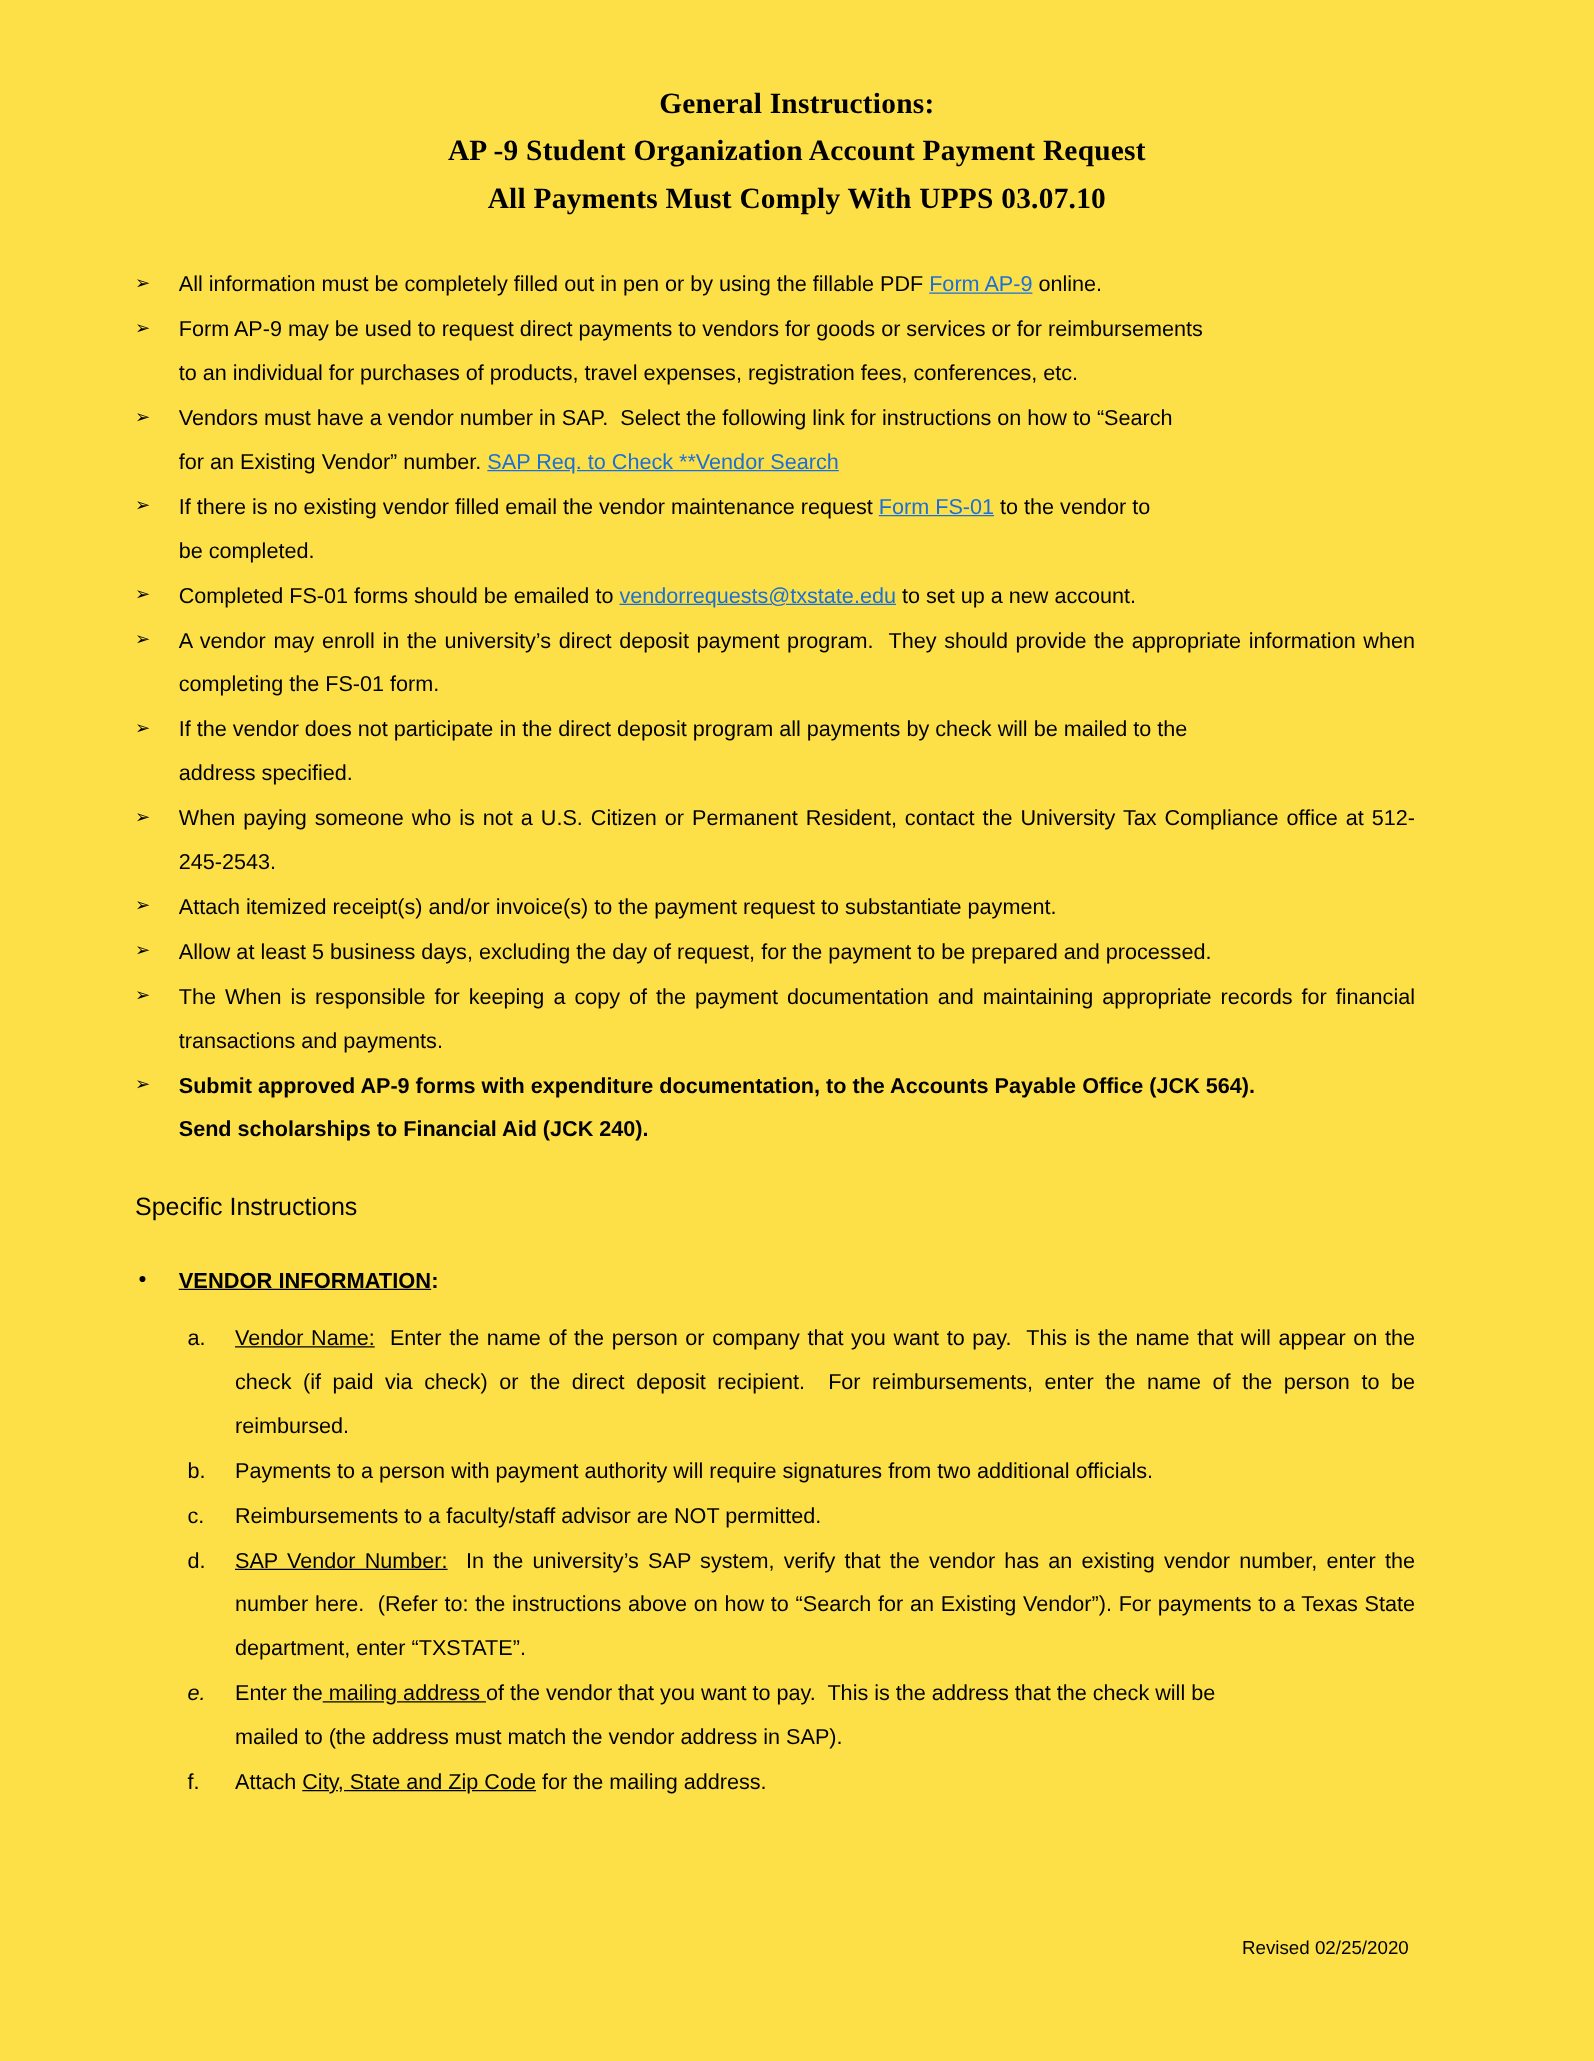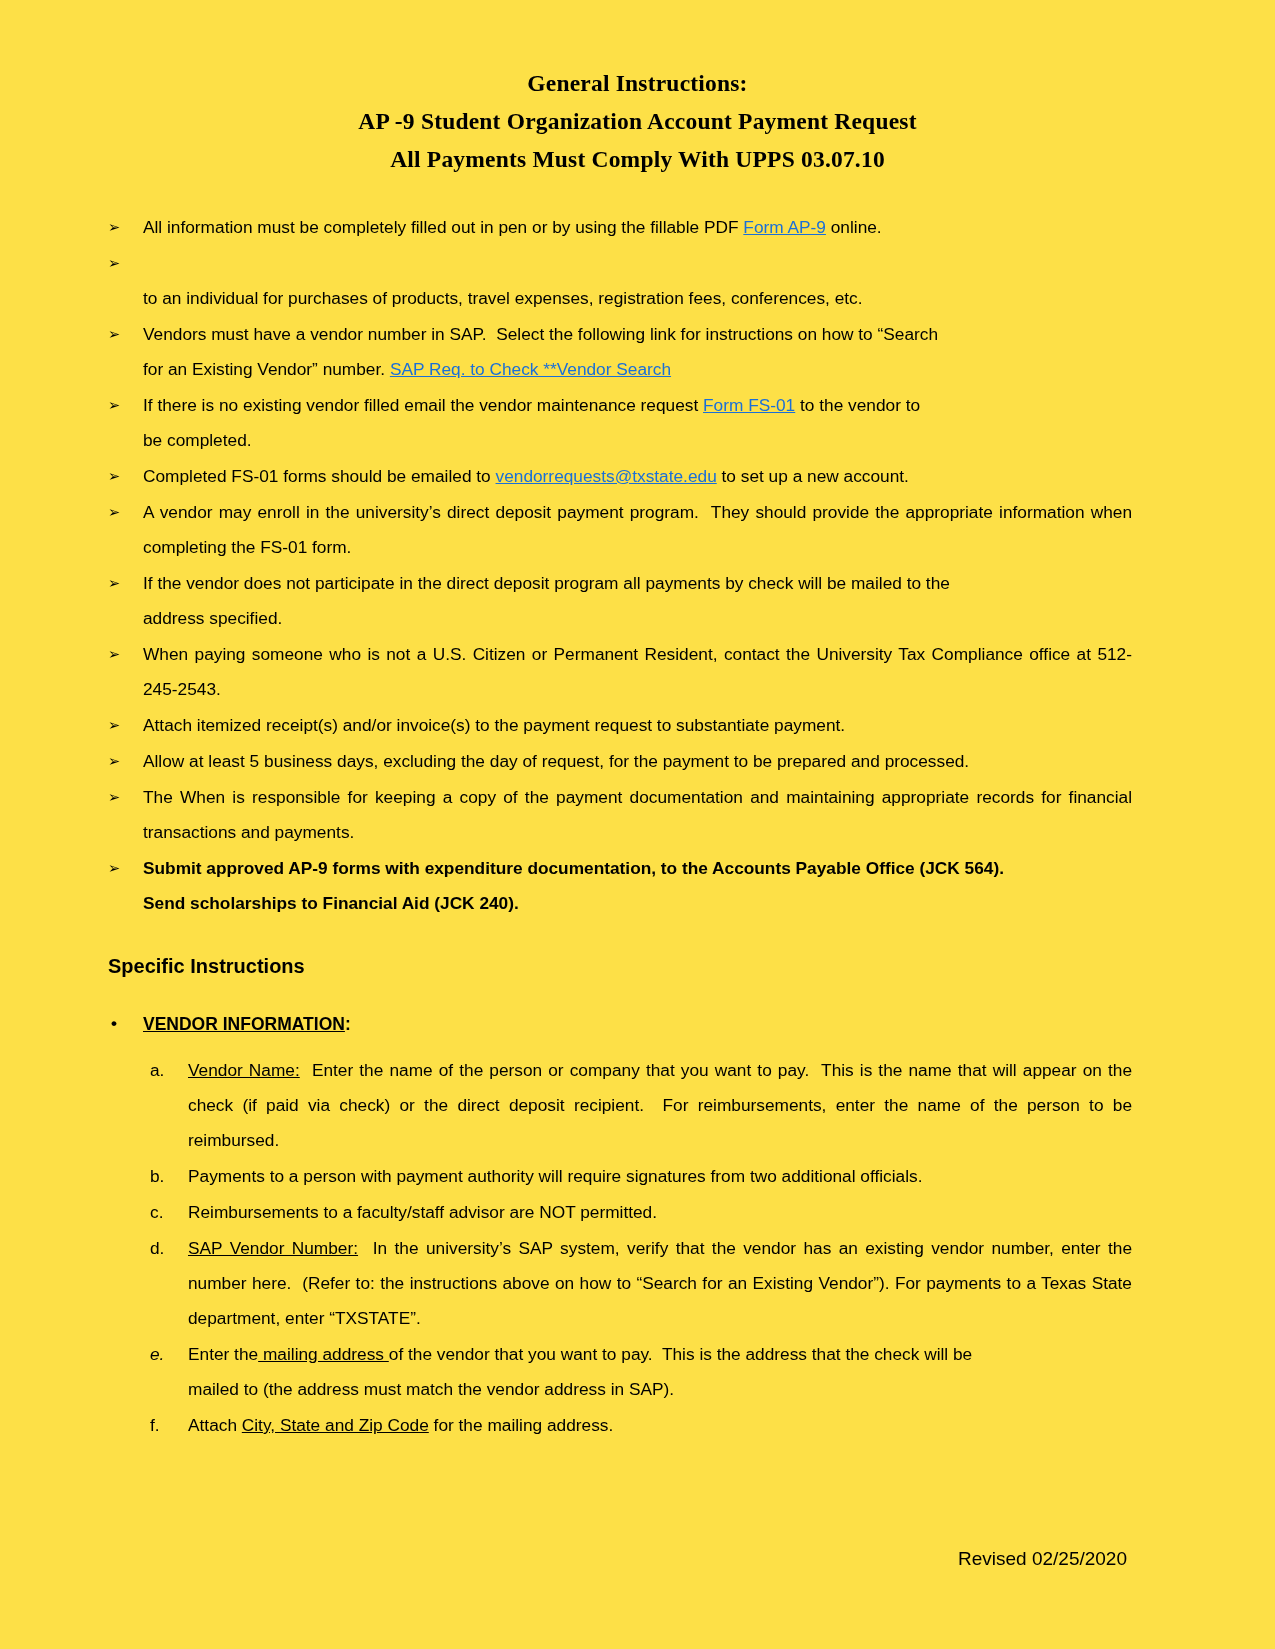--- a/index.html
+++ b/index.html
@@ -46,21 +46,21 @@
   a.doclink{
     color:var(--link-color,#1a6fd8);
     text-decoration:underline;
     cursor:pointer;
     text-align:center;
   }
   .specific-heading{
     margin:30px 143px 0 108px;
     font-size:20px;
     line-height:30px;
-    font-weight:bold;
+    font-weight:normal;
   }
   .vendor-heading-row{
     position:relative;
     margin:30px 143px 0 108px;
     padding-left:35px;
     font-size:17.5px;
     font-weight:bold;
     line-height:26px;
   }
   .vendor-heading-row .dot{
@@ -84,38 +84,38 @@
   .letter-list .marker{
     position:absolute;
     left:42px;
     top:0;
   }
   .marker.italic{ font-style:italic; }
   .doc-footer{
     position:absolute;
     top:1547px;
     right:148px;
-    font-size:19px;
+    font-size:15px;
     line-height:24px;
   }
 </style>
 </head>
 <body>
 
 <div class="page">
 
   <header class="doc-title">
     <div class="title-line">General Instructions:</div>
     <div class="title-line">AP -9 Student Organization Account Payment Request</div>
     <div class="title-line">All Payments Must Comply With UPPS 03.07.10</div>
   </header>
 
   <ul class="arrow-list" id="general-list">
       <li><span class="arrow">➢</span><span>All information must be completely filled out in pen or by using the fillable PDF </span><a class="doclink" href="#">Form AP-9</a><span> online.</span></li>
-      <li><span class="arrow">➢</span><br><span>to an individual for purchases of products, travel expenses, registration fees, conferences, etc.</span></li>
+      <li><span class="arrow">➢</span><span>Form AP-9 may be used to request direct payments to vendors for goods or services or for reimbursements</span><br><span>to an individual for purchases of products, travel expenses, registration fees, conferences, etc.</span></li>
       <li><span class="arrow">➢</span><span>Vendors must have a vendor number in SAP.&nbsp; Select the following link for instructions on how to “Search</span><br><span>for an Existing Vendor” number. </span><a class="doclink" href="#">SAP Req. to Check **Vendor Search</a></li>
       <li><span class="arrow">➢</span><span>If there is no existing vendor filled email the vendor maintenance request </span><a class="doclink" href="#">Form FS-01</a><span> to the vendor to</span><br><span>be completed.</span></li>
       <li><span class="arrow">➢</span><span>Completed FS-01 forms should be emailed to </span><a class="doclink" href="#">vendorrequests@txstate.edu</a><span> to set up a new account.</span></li>
       <li class="justify"><span class="arrow">➢</span><span>A vendor may enroll in the university’s direct deposit payment program.&nbsp; They should provide the appropriate information when completing the FS-01 form.</span></li>
       <li><span class="arrow">➢</span><span>If the vendor does not participate in the direct deposit program all payments by check will be mailed to the</span><br><span>address specified.</span></li>
       <li class="justify"><span class="arrow">➢</span><span>When paying someone who is not a U.S. Citizen or Permanent Resident, contact the University Tax Compliance office at 512-245-2543.</span></li>
       <li><span class="arrow">➢</span><span>Attach itemized receipt(s) and/or invoice(s) to the payment request to substantiate payment.</span></li>
       <li><span class="arrow">➢</span><span>Allow at least 5 business days, excluding the day of request, for the payment to be prepared and processed.</span></li>
       <li class="justify"><span class="arrow">➢</span><span>The When is responsible for keeping a copy of the payment documentation and maintaining appropriate records for financial transactions and payments.</span></li>
       <li class="bold"><span class="arrow">➢</span><span>Submit approved AP-9 forms with expenditure documentation, to the Accounts Payable Office (JCK 564).</span><br><span>Send scholarships to Financial Aid (JCK 240).</span></li>

